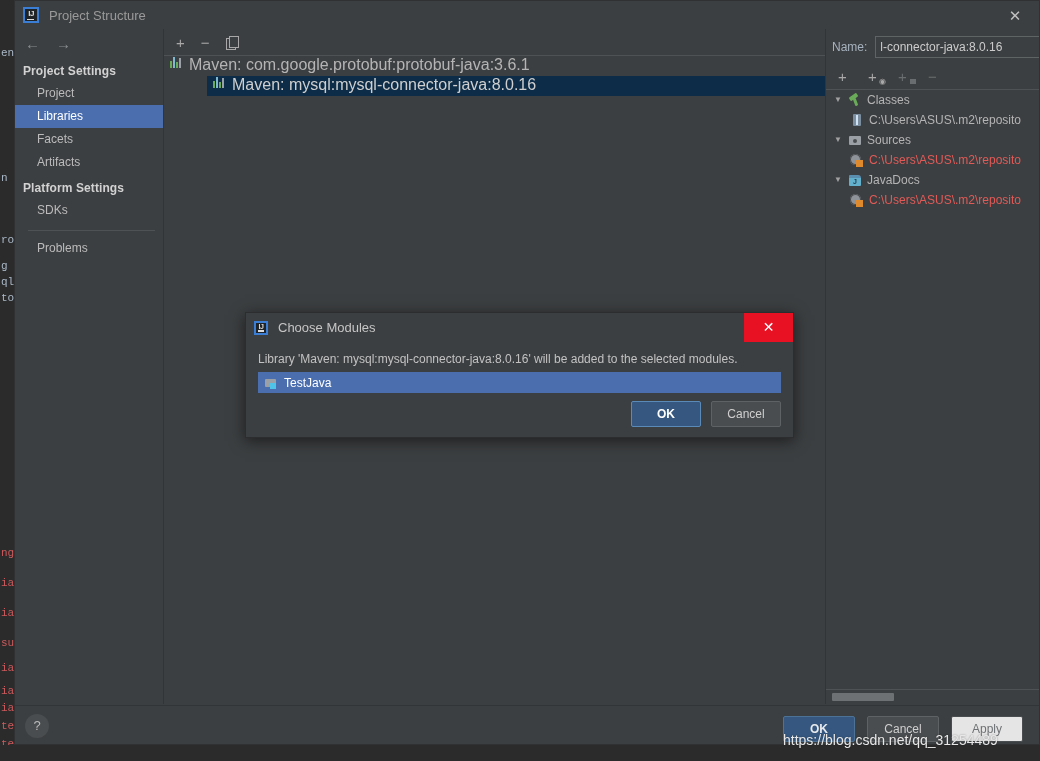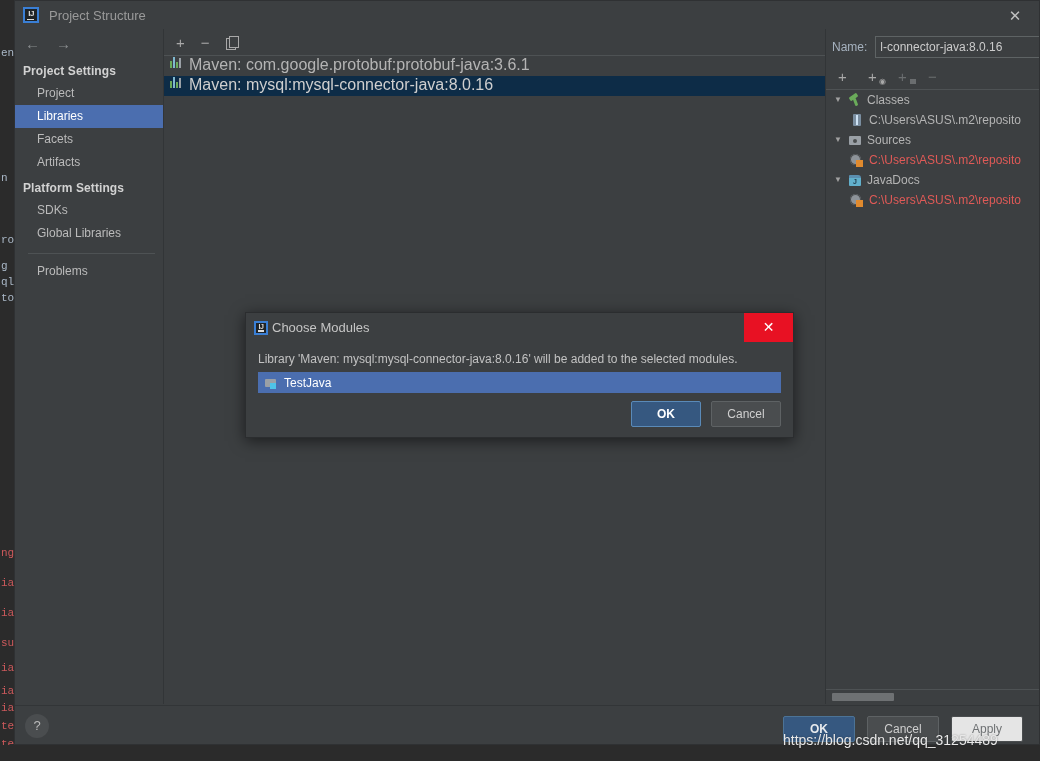--- a/index.html
+++ b/index.html
@@ -226,20 +226,21 @@
     height: 20px;
     display: flex;
     padding-left: 6px;
     color: #b4b4b4;
     font-size: 16px;
     cursor: pointer;
   }
   .lib-row.selected {
     background: #0d2c47;
     color: #cfcfcf;
+    margin-left: 43px;
   }
   .bars-icon {
     width: 13px; height: 12px;
     margin-right: 6px;
     display: inline-block;
     position: relative;
   }
   .bars-icon i {
     position: absolute;
     bottom: 0;
@@ -531,21 +532,21 @@
     letter-spacing: -0.5px;
   }
   #modal-title .ij-logo::after {
     content: "";
     position: absolute;
     left: 2px; bottom: 1px;
     width: 6px; height: 1.5px;
     background: #dddddd;
   }
   #modal-title-text {
-    margin-left: 4px;
+    margin-left: 10px;
     color: #c5c5c5;
     font-size: 13px;
   }
   #modal-close {
     position: absolute;
     right: 0; top: 0;
     width: 49px; height: 29px;
     background: #e81123;
     color: #ffffff;
     font-size: 14px;
@@ -674,21 +675,20 @@
     </div>
 
     <div class="sb-group">Project Settings</div>
     <div class="sb-item">Project</div>
     <div class="sb-item selected">Libraries</div>
     <div class="sb-item">Facets</div>
     <div class="sb-item">Artifacts</div>
 
     <div class="sb-group">Platform Settings</div>
     <div class="sb-item">SDKs</div>
-    <div class="sb-item">Global Libraries</div>
 
     <div class="sb-sep"></div>
     <div class="sb-item">Problems</div>
   </div>
 
   <div id="ps-main">
     <div id="main-toolbar">
       <div class="tb-icon">+</div>
       <div class="tb-icon">−</div>
       <div class="tb-icon copy"></div>

